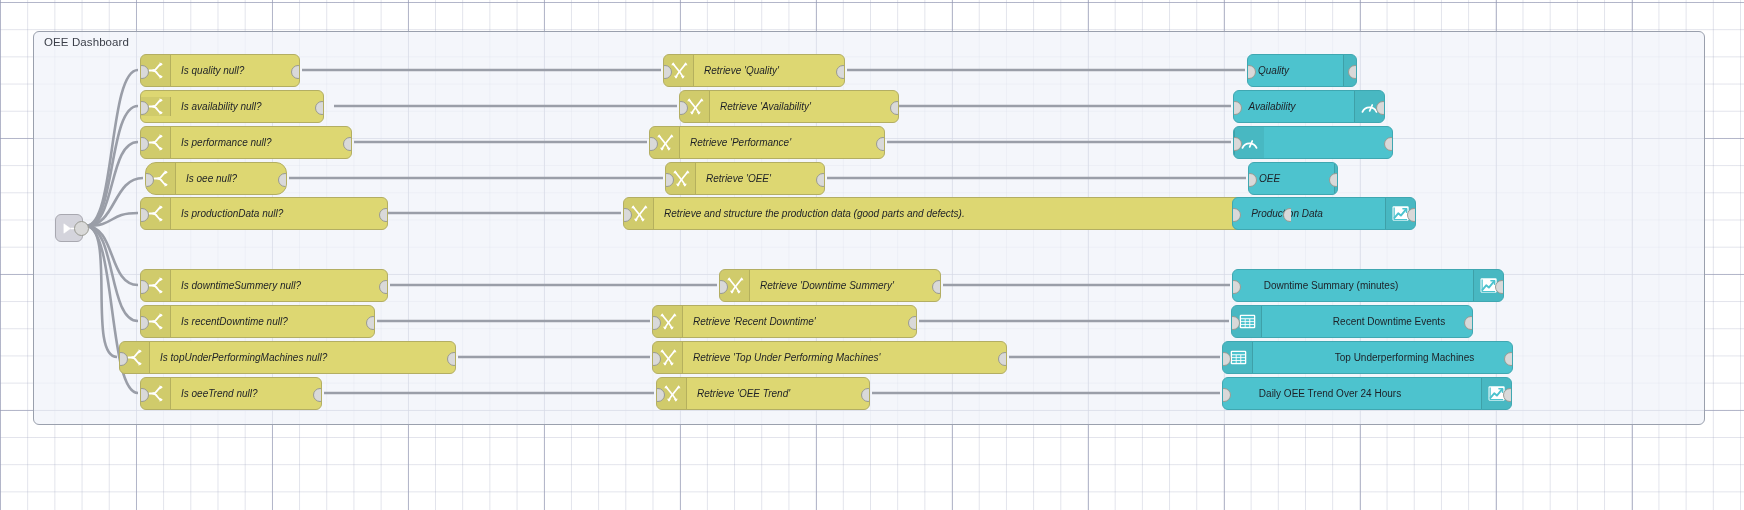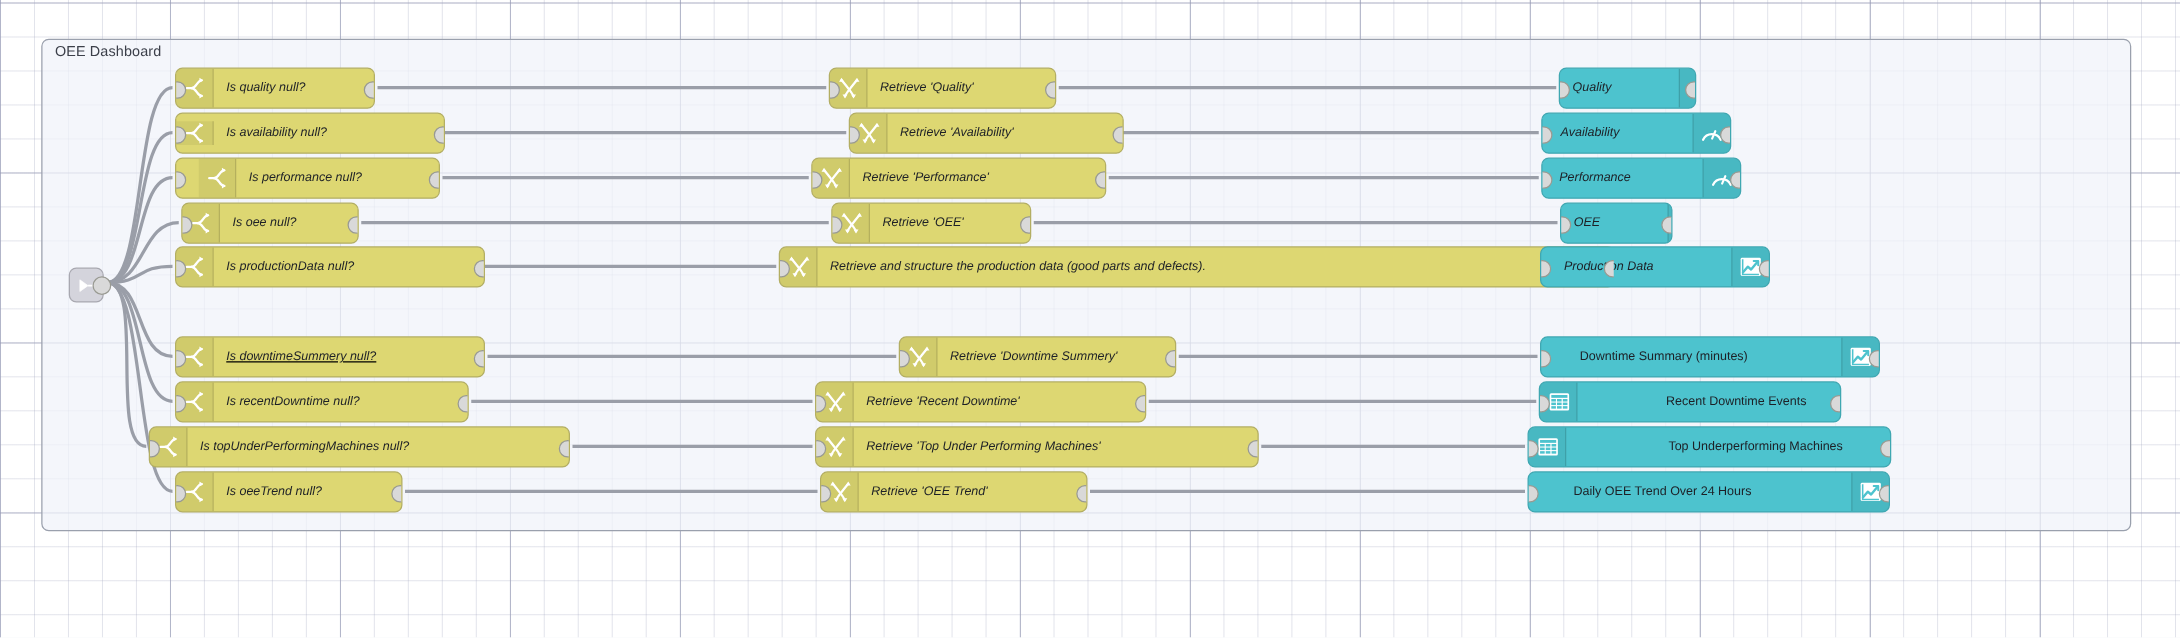--- a/index.html
+++ b/index.html
@@ -184,21 +184,21 @@
         <div class="lbl italic">Quality</div>
         <div class="iconbox right">
           <svg width="19" height="19" viewBox="0 0 20 20">
             <path d="M2.6 15.6 A8.2 8.2 0 0 1 17.4 15.6" stroke="#fff" stroke-width="1.9" fill="none" stroke-linecap="round"></path>
             <path d="M10.2 14.6 L12.9 8.4" stroke="#fff" stroke-width="1.8" fill="none" stroke-linecap="round"></path>
           </svg>
         </div>
         <span class="port in"></span>
         <span class="port out"></span>
       </div>
-      <div class="node yellow" style="left: 140px; top: 90px; width: 216px; align-items: center;">
+      <div class="node yellow" style="left: 140px; top: 90px; width: 184px; align-items: center;">
         <div class="iconbox left">
           <svg width="19" height="19" viewBox="0 0 20 20">
             <path d="M2.5 10 H6.5" stroke="#fff" stroke-width="1.9" fill="none" stroke-linecap="round"></path>
             <path d="M6.5 10 C11 10 11 3.4 15.2 3.4" stroke="#fff" stroke-width="1.9" fill="none" stroke-linecap="round"></path>
             <path d="M6.5 10 C11 10 11 16.6 15.2 16.6" stroke="#fff" stroke-width="1.9" fill="none" stroke-linecap="round"></path>
             <path d="M13.2 1.3 L16.4 3.4 L13.2 5.5 Z" fill="#fff"></path>
             <path d="M13.2 14.5 L16.4 16.6 L13.2 18.7 Z" fill="#fff"></path>
           </svg>
         </div>
         <div class="lbl">Is availability null?</div>
@@ -224,21 +224,21 @@
         <div class="lbl italic">Availability</div>
         <div class="iconbox right">
           <svg width="19" height="19" viewBox="0 0 20 20">
             <path d="M2.6 15.6 A8.2 8.2 0 0 1 17.4 15.6" stroke="#fff" stroke-width="1.9" fill="none" stroke-linecap="round"></path>
             <path d="M10.2 14.6 L12.9 8.4" stroke="#fff" stroke-width="1.8" fill="none" stroke-linecap="round"></path>
           </svg>
         </div>
         <span class="port in"></span>
         <span class="port out"></span>
       </div>
-      <div class="node yellow" style="left: 140px; top: 126px; width: 212px; padding-left: 18px;">
+      <div class="node yellow" style="left: 140px; top: 126px; width: 212px;">
         <div class="iconbox left">
           <svg width="19" height="19" viewBox="0 0 20 20">
             <path d="M2.5 10 H6.5" stroke="#fff" stroke-width="1.9" fill="none" stroke-linecap="round"></path>
             <path d="M6.5 10 C11 10 11 3.4 15.2 3.4" stroke="#fff" stroke-width="1.9" fill="none" stroke-linecap="round"></path>
             <path d="M6.5 10 C11 10 11 16.6 15.2 16.6" stroke="#fff" stroke-width="1.9" fill="none" stroke-linecap="round"></path>
             <path d="M13.2 1.3 L16.4 3.4 L13.2 5.5 Z" fill="#fff"></path>
             <path d="M13.2 14.5 L16.4 16.6 L13.2 18.7 Z" fill="#fff"></path>
           </svg>
         </div>
         <div class="lbl">Is performance null?</div>
@@ -254,31 +254,30 @@
             <path d="M14.3 4.6 L16.4 1.2 L18.5 4.6 Z" fill="#fff"></path>
             <path d="M4.2 15.4 L6.3 18.8 L8.4 15.4 Z" fill="#fff"></path>
             <path d="M11.4 15.4 L13.5 18.8 L15.6 15.4 Z" fill="#fff"></path>
           </svg>
         </div>
         <div class="lbl">Retrieve 'Performance'</div>
         <span class="port in"></span>
         <span class="port out"></span>
       </div>
       <div class="node cyan" style="left: 1233px; top: 126px; width: 160px;">
-        <div class="lbl italic">Performance</div>
         <div class="iconbox right">
           <svg width="19" height="19" viewBox="0 0 20 20">
             <path d="M2.6 15.6 A8.2 8.2 0 0 1 17.4 15.6" stroke="#fff" stroke-width="1.9" fill="none" stroke-linecap="round"></path>
             <path d="M10.2 14.6 L12.9 8.4" stroke="#fff" stroke-width="1.8" fill="none" stroke-linecap="round"></path>
           </svg>
         </div>
         <span class="port in"></span>
         <span class="port out"></span>
       </div>
-      <div class="node yellow" style="left: 145px; top: 162px; width: 142px;">
+      <div class="node yellow" style="left: 145px; top: 162px; width: 142px; border-radius: 11px;">
         <div class="iconbox left">
           <svg width="19" height="19" viewBox="0 0 20 20">
             <path d="M2.5 10 H6.5" stroke="#fff" stroke-width="1.9" fill="none" stroke-linecap="round"></path>
             <path d="M6.5 10 C11 10 11 3.4 15.2 3.4" stroke="#fff" stroke-width="1.9" fill="none" stroke-linecap="round"></path>
             <path d="M6.5 10 C11 10 11 16.6 15.2 16.6" stroke="#fff" stroke-width="1.9" fill="none" stroke-linecap="round"></path>
             <path d="M13.2 1.3 L16.4 3.4 L13.2 5.5 Z" fill="#fff"></path>
             <path d="M13.2 14.5 L16.4 16.6 L13.2 18.7 Z" fill="#fff"></path>
           </svg>
         </div>
         <div class="lbl">Is oee null?</div>
@@ -346,21 +345,21 @@
           <svg width="19" height="19" viewBox="0 0 20 20">
             <rect x="1.6" y="2.4" width="17" height="15.2" rx="1.2" fill="#fff"></rect>
             <path d="M3.6 14.6 L7.6 9.8 L10.4 12.2 L16 5.4" stroke="#4dc3ce" stroke-width="2.0" fill="none" stroke-linecap="round" stroke-linejoin="round"></path>
             <path d="M12.6 5.0 L16.4 5.0 L16.4 8.6" stroke="#4dc3ce" stroke-width="1.7" fill="none" stroke-linecap="round" stroke-linejoin="round"></path>
             <path d="M3.3 3.6 L3.3 16.4 L17 16.4" stroke="#4dc3ce" stroke-width="1.3" fill="none"></path>
           </svg>
         </div>
         <span class="port in"></span>
         <span class="port out"></span>
       </div>
-      <div class="node yellow" style="left: 140px; top: 269px; width: 248px; text-decoration: underline;">
+      <div class="node yellow" style="left: 140px; top: 269px; width: 248px;">
         <div class="iconbox left">
           <svg width="19" height="19" viewBox="0 0 20 20">
             <path d="M2.5 10 H6.5" stroke="#fff" stroke-width="1.9" fill="none" stroke-linecap="round"></path>
             <path d="M6.5 10 C11 10 11 3.4 15.2 3.4" stroke="#fff" stroke-width="1.9" fill="none" stroke-linecap="round"></path>
             <path d="M6.5 10 C11 10 11 16.6 15.2 16.6" stroke="#fff" stroke-width="1.9" fill="none" stroke-linecap="round"></path>
             <path d="M13.2 1.3 L16.4 3.4 L13.2 5.5 Z" fill="#fff"></path>
             <path d="M13.2 14.5 L16.4 16.6 L13.2 18.7 Z" fill="#fff"></path>
           </svg>
         </div>
         <div class="lbl">Is downtimeSummery null?</div>

